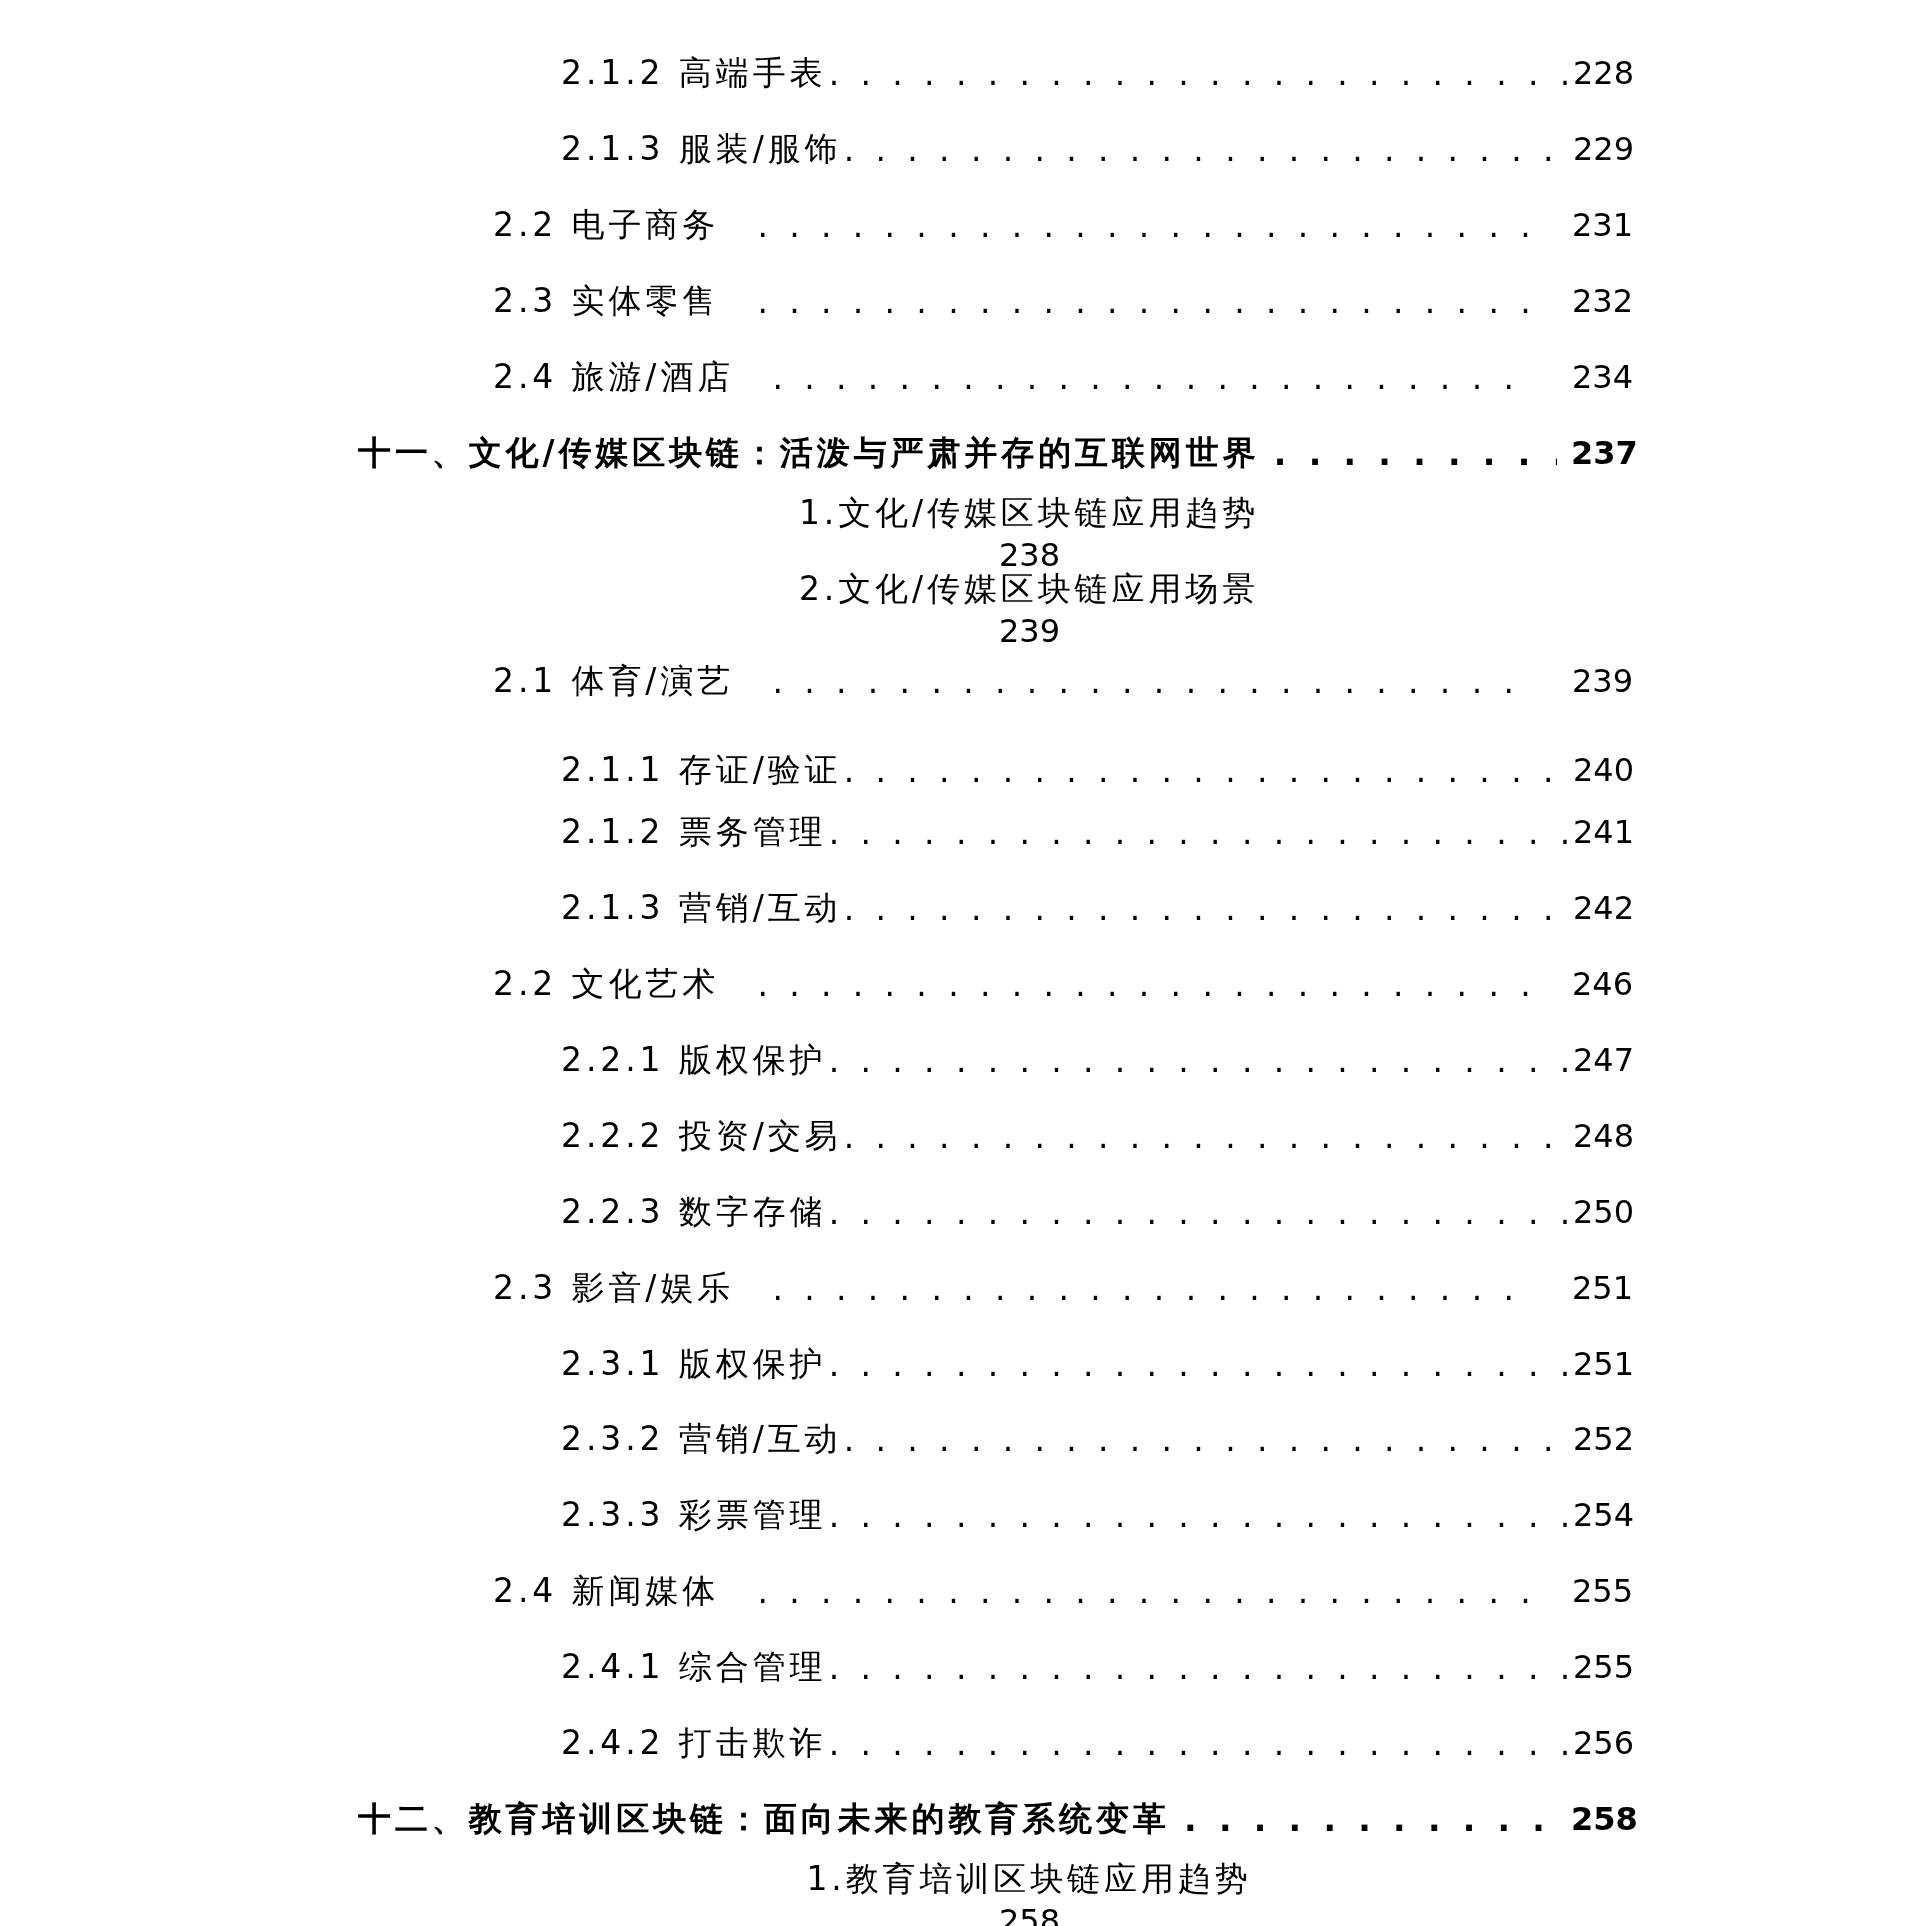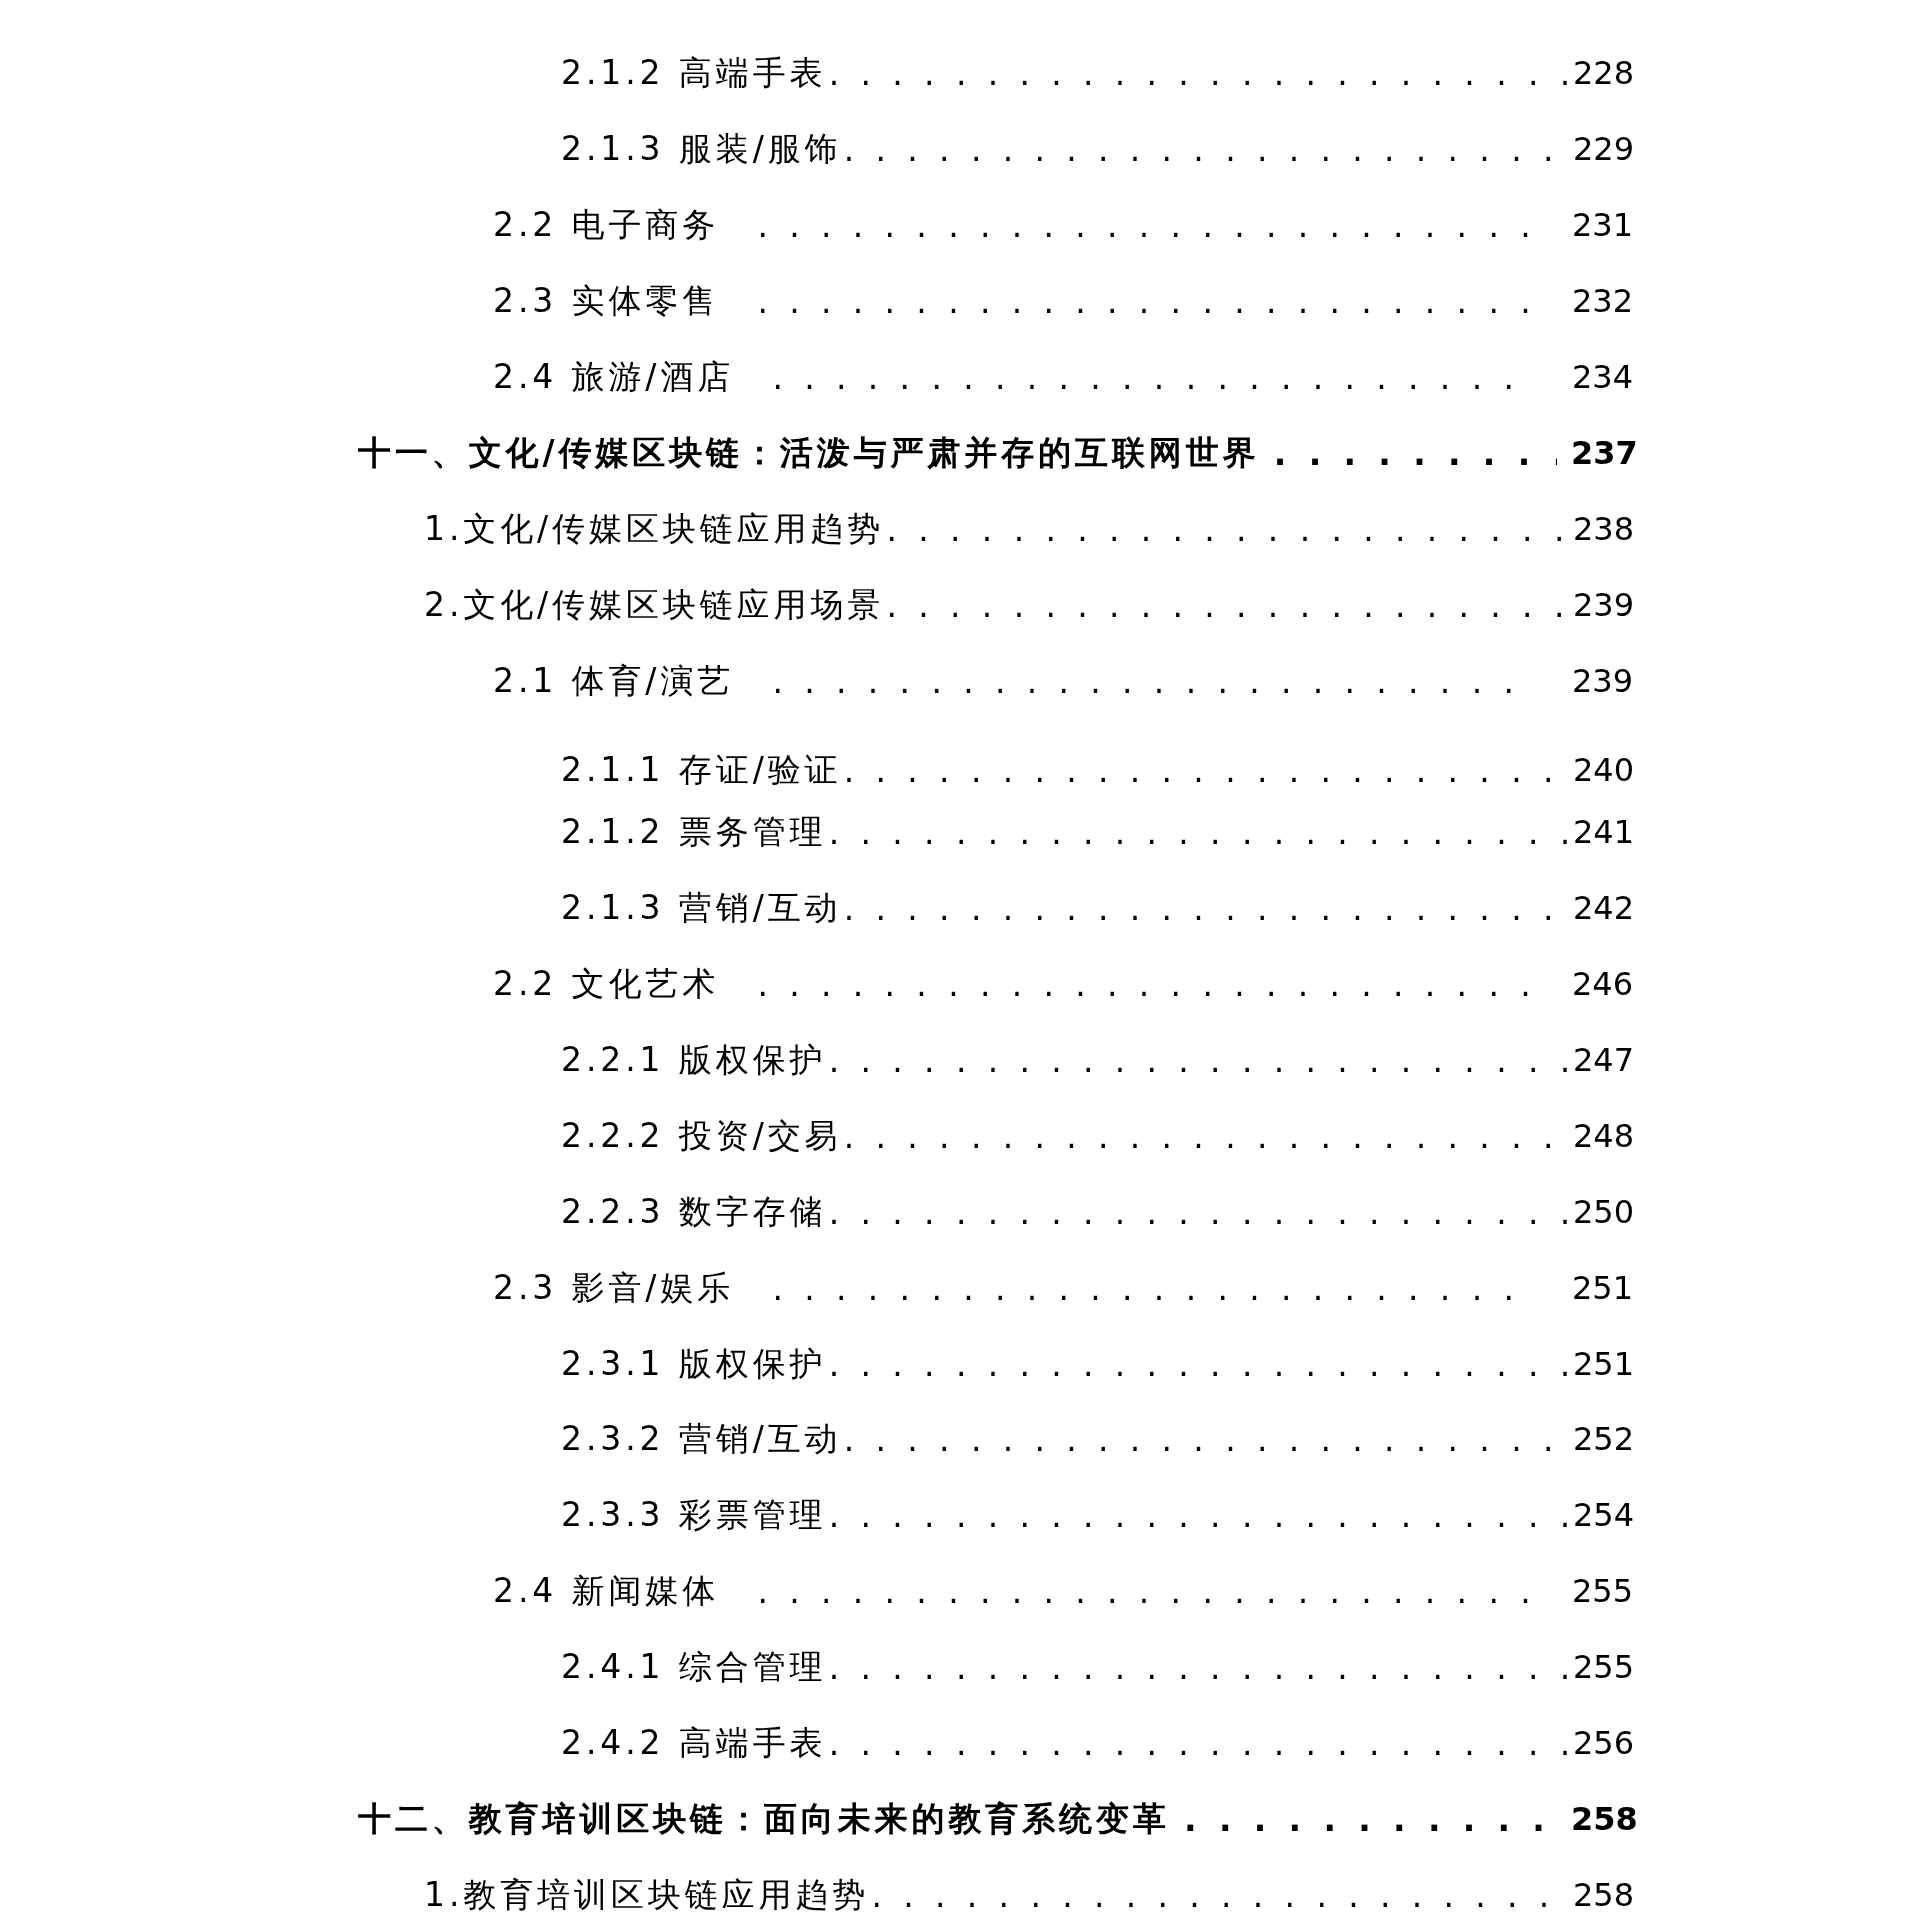--- a/index.html
+++ b/index.html
@@ -8,21 +8,21 @@
   .toc { position: absolute; left: 0; top: 0; width: 1911px; }
   .row { position: absolute; left: 0; height: 76px; display: flex; align-items: center;
          box-sizing: border-box; }
   .row .label { white-space: nowrap; font-size: 33px; letter-spacing: 3.9px; }
   .row .dots { flex: 1 1 auto; overflow: hidden; white-space: nowrap; font-size: 33px;
                letter-spacing: 5.4px; margin: 0 2.3px; color: #000; }
   .row .dots::before { content: ". . . . . . . . . . . . . . . . . . . . . . . . . . . . . . . . . . . . . . . . . . . . . . . . . . . . . . . . . . . . . . . . . . . . . . . . . . . . . . . . . . . . . . . . . . . . . . . . . . . . . . . . . . . . . . . ."; }
   .row .page { white-space: nowrap; font-size: 32px; text-align: right; min-width: 62px; }
   .lvl0 .label, .lvl0 .page, .lvl0 .dots { font-weight: bold; }
   .lvl0 { left: 358px; width: 1275px; gap: 12px; }
-  .lvl1 { left: 424px; width: 1210px; }
+  .lvl1 { left: 424px; width: 1210px; flex-direction: column; }
   .lvl2 { left: 493px; width: 1140px; gap: 36px; }
   .lvl3 { left: 561px; width: 1073px; }
 </style>
 </head>
 <body>
 
 <div class="toc">
   <div class="row lvl3" style="top:35px">
       <span class="label">2.1.2 高端手表</span>
       <span class="dots"></span>
@@ -127,21 +127,21 @@
       <span class="label">2.4 新闻媒体</span>
       <span class="dots"></span>
       <span class="page">255</span>
     </div>
   <div class="row lvl3" style="top:1629px">
       <span class="label">2.4.1 综合管理</span>
       <span class="dots"></span>
       <span class="page">255</span>
     </div>
   <div class="row lvl3" style="top:1705px">
-      <span class="label">2.4.2 高端手表</span>
+      <span class="label">2.4.2 打击欺诈</span>
       <span class="dots"></span>
       <span class="page">256</span>
     </div>
   <div class="row lvl0" style="top:1781px">
       <span class="label">十二、教育培训区块链：面向未来的教育系统变革</span>
       <span class="dots"></span>
       <span class="page">258</span>
     </div>
   <div class="row lvl1" style="top:1857px">
       <span class="label">1.教育培训区块链应用趋势</span>

